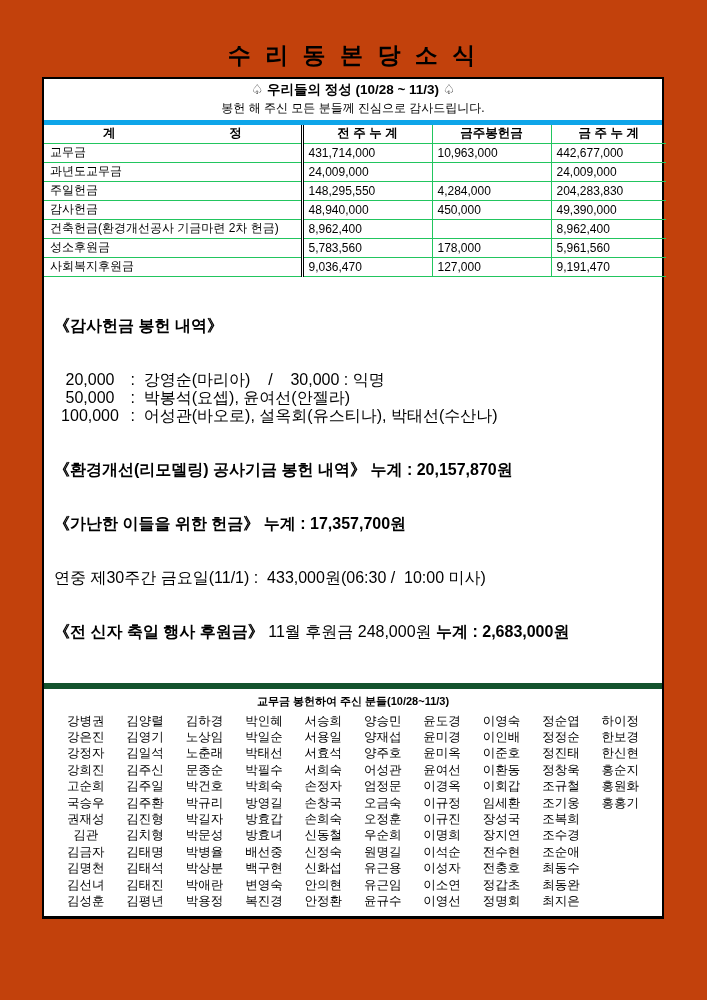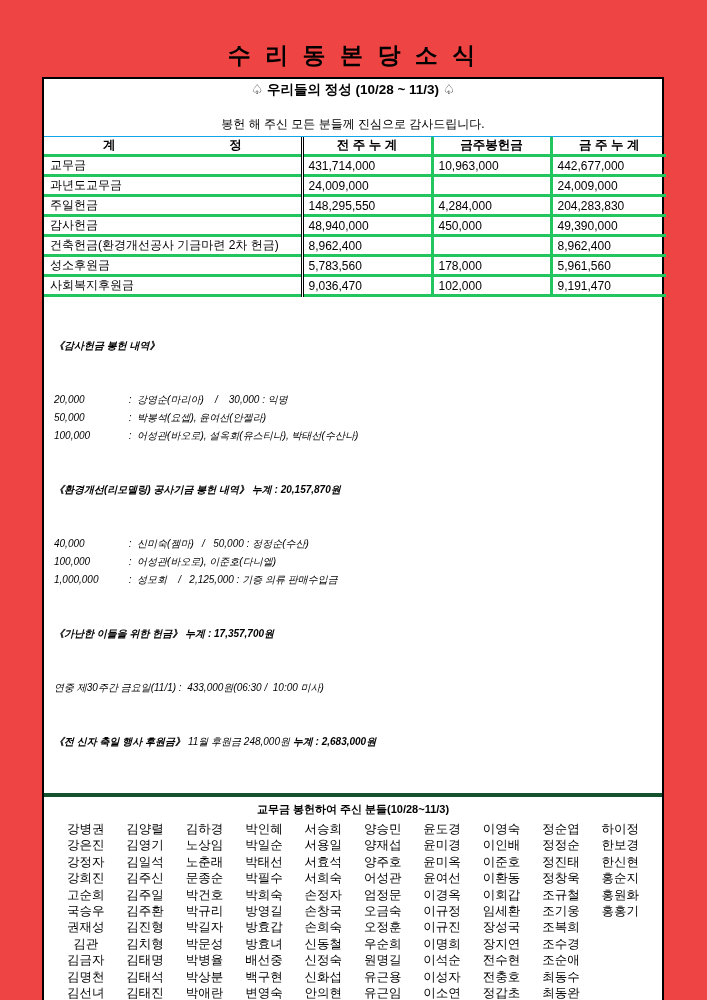--- a/index.html
+++ b/index.html
@@ -1,45 +1,45 @@
 <!DOCTYPE html>
 <html><head>
 <meta charset="utf-8">
 <style>
   html,body{margin:0;padding:0;background:#fff;}
   body{width:707px;height:1000px;position:relative;overflow:hidden;
        font-family:"Liberation Sans","DejaVu Sans",sans-serif;color:#000;}
-  .page{position:absolute;inset:0;background:#ef4444;}
+  .page{position:absolute;inset:0;background:#c2410c;}
   .title{position:absolute;top:40px;left:0;width:100%;text-align:center;
          font-size:23px;font-weight:bold;letter-spacing:4px;white-space:pre;}
   .main-box{position:absolute;top:77px;left:42px;width:622px;border:2px solid #000;
             box-sizing:border-box;background:#fff;}
   
-  .banner{border-bottom:1px solid #0ea5e9;text-align:center;padding:2px 12px 3px;}
+  .banner{border-bottom:5px solid #0ea5e9;text-align:center;padding:2px 12px 3px;}
   .banner-title{font-size:13.5px;font-weight:bold;}
-  .banner-subtitle{font-size:12px;margin-top:17px;}
+  .banner-subtitle{font-size:12px;margin-top:1px;}
   
   table{border-collapse:collapse;width:100%;table-layout:fixed;}
-  td,th{border:3px solid #22c55e;font-size:12px;padding:0 5px;box-sizing:border-box;
+  td,th{border:1px solid #22c55e;font-size:12px;padding:0 5px;box-sizing:border-box;
         overflow:hidden;white-space:nowrap;}
   .inner tr>*:first-child{border-left:0;}
   .inner tr>*:last-child{border-right:0;}
   
   .money th{border-top:0;height:18px;font-size:12.5px;font-weight:bold;text-align:center;padding:0 2px;}
   .money td{height:19px;}
   .money td.acct{text-align:left;padding-left:6px;}
   .money td.num{text-align:left;padding-right:6px;}
   .money th:nth-child(2),.money td:nth-child(2){border-left:3px double #000;}
   .acct-flex{display:flex;justify-content:space-around;}
   
-  .details{border-bottom:4px solid #14532d;padding:4px 8px 6px 10px;font-size:10px;
-           line-height:18px;white-space:pre-wrap;font-style:italic;}
+  .details{border-bottom:6px solid #14532d;padding:4px 8px 6px 10px;font-size:16px;
+           line-height:18px;white-space:pre-wrap;}
   .detail-title{font-weight:bold;}
   .detail-title .regular{font-weight:normal;margin-top:24px;}
-  .detail-line .amt{display:inline-block;min-width:72px;text-align:left;}
+  .detail-line .amt{display:inline-block;min-width:72px;text-align:center;}
   
   .donors{border-bottom:1px solid #000;padding-bottom:7px;}
   .donors-title{text-align:center;font-weight:bold;font-size:11px;padding:5px 0 4px;}
   .donors-grid{display:grid;grid-template-columns:repeat(10,1fr);padding:0 12px;
                font-size:12.5px;line-height:16.4px;text-align:center;}
 </style>
 </head>
 <body>
 
 <div class="page">
@@ -105,31 +105,30 @@
           </tr>
           <tr>
             <td class="acct">성소후원금</td>
             <td class="num">5,783,560</td>
             <td class="num">178,000</td>
             <td class="num">5,961,560</td>
           </tr>
           <tr>
             <td class="acct">사회복지후원금</td>
             <td class="num">9,036,470</td>
-            <td class="num">102,000</td>
+            <td class="num">127,000</td>
             <td class="num">9,191,470</td>
           </tr>
         </tbody>
     </table>
 
     <div class="details">
       <div class="detail-title">《감사헌금 봉헌 내역》</div>
       <div><div class="detail-line"><span class="amt">20,000</span><span> :  강영순(마리아)    /    30,000 : 익명</span></div><div class="detail-line"><span class="amt">50,000</span><span> :  박봉석(요셉), 윤여선(안젤라)</span></div><div class="detail-line"><span class="amt">100,000</span><span> :  어성관(바오로), 설옥회(유스티나), 박태선(수산나)</span></div></div>
       <div class="detail-title"><span>《환경개선(리모델링) 공사기금 봉헌 내역》</span><span> 누계 : 20,157,870원</span></div>
-      <div><div class="detail-line"><span class="amt">40,000</span><span> :  신미숙(젬마)   /   50,000 : 정정순(수산)</span></div><div class="detail-line"><span class="amt">100,000</span><span> :  어성관(바오로), 이준호(다니엘)</span></div><div class="detail-line"><span class="amt">1,000,000</span><span> :  성모회    /   2,125,000 : 기증 의류 판매수입금</span></div></div>
       <div class="detail-title"><span>《가난한 이들을 위한 헌금》</span><span> 누계 : 17,357,700원</span></div>
       <div class="detail-line">연중 제30주간 금요일(11/1) :  433,000원(06:30 /  10:00 미사)</div>
       <div class="detail-title"><span>《전 신자 축일 행사 후원금》</span><span class="regular"> 11월 후원금 248,000원 </span><span>누계 : 2,683,000원</span></div>
     </div>
 
     <div class="donors">
       <div class="donors-title">교무금 봉헌하여 주신 분들(10/28~11/3)</div>
       <div class="donors-grid">
           <span>강병권</span>
           <span>김양렬</span>

